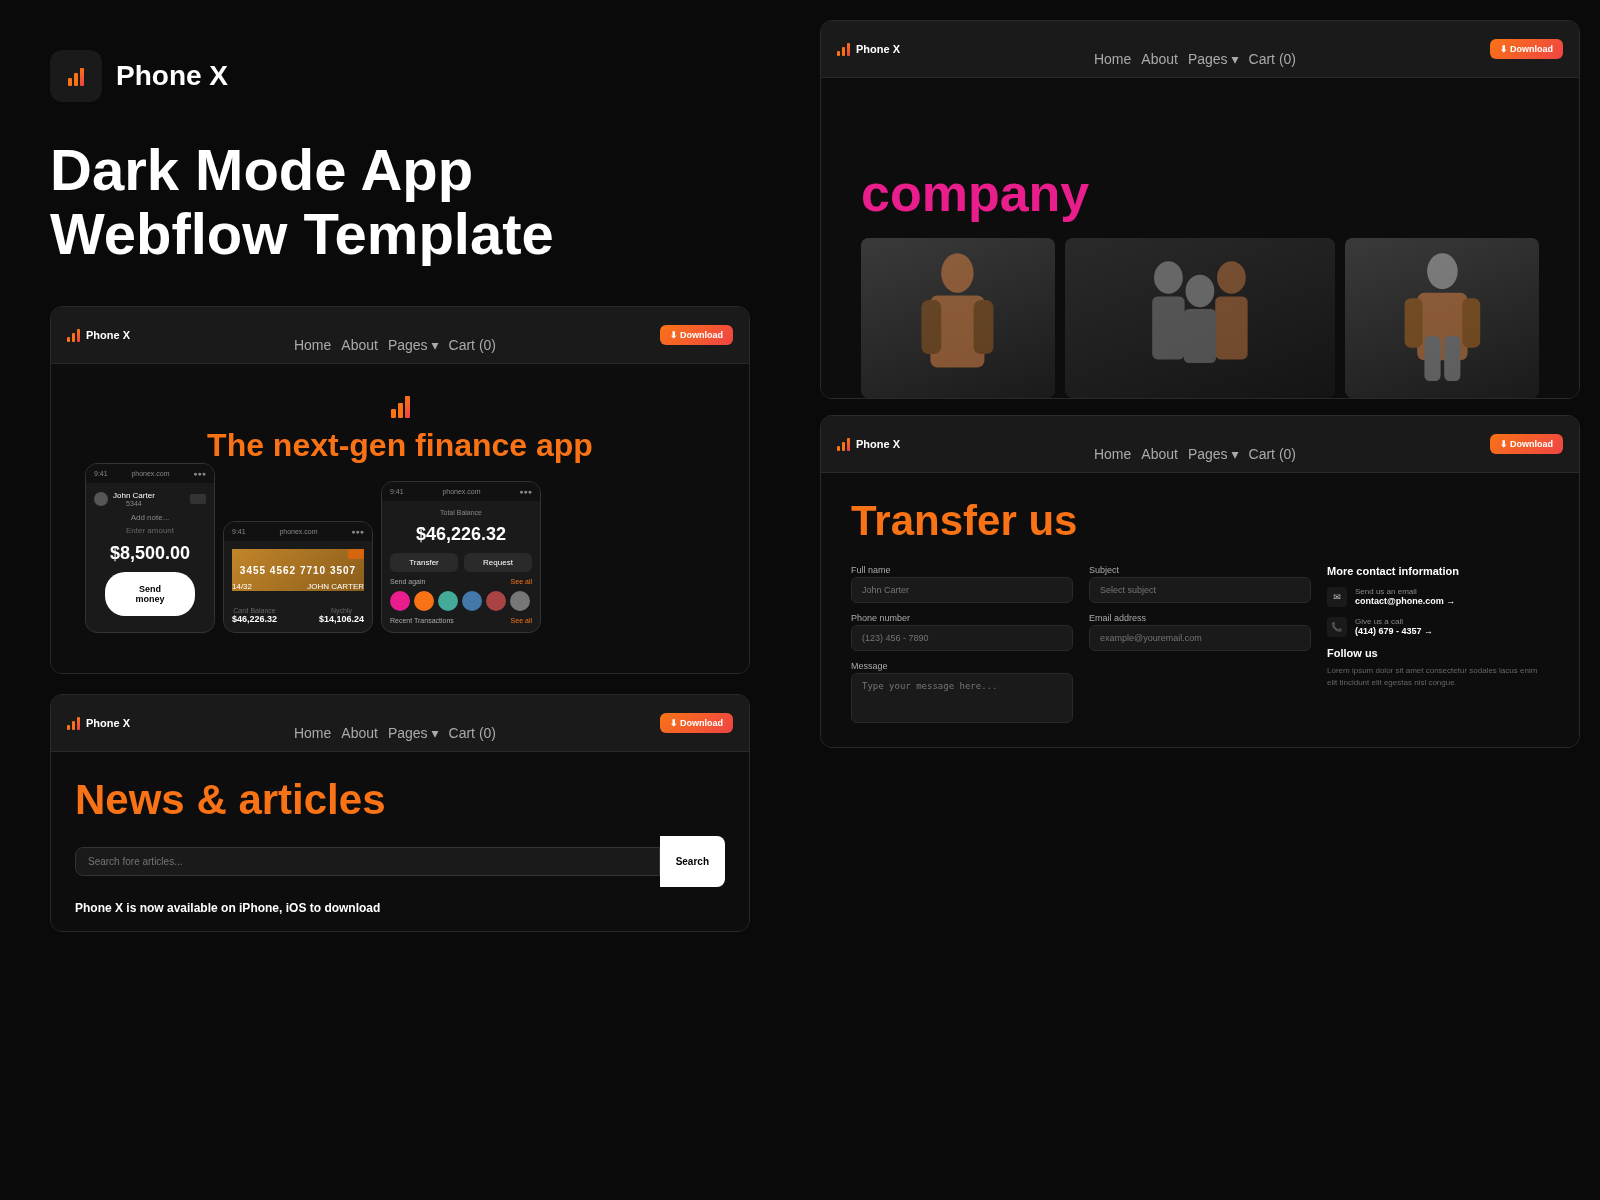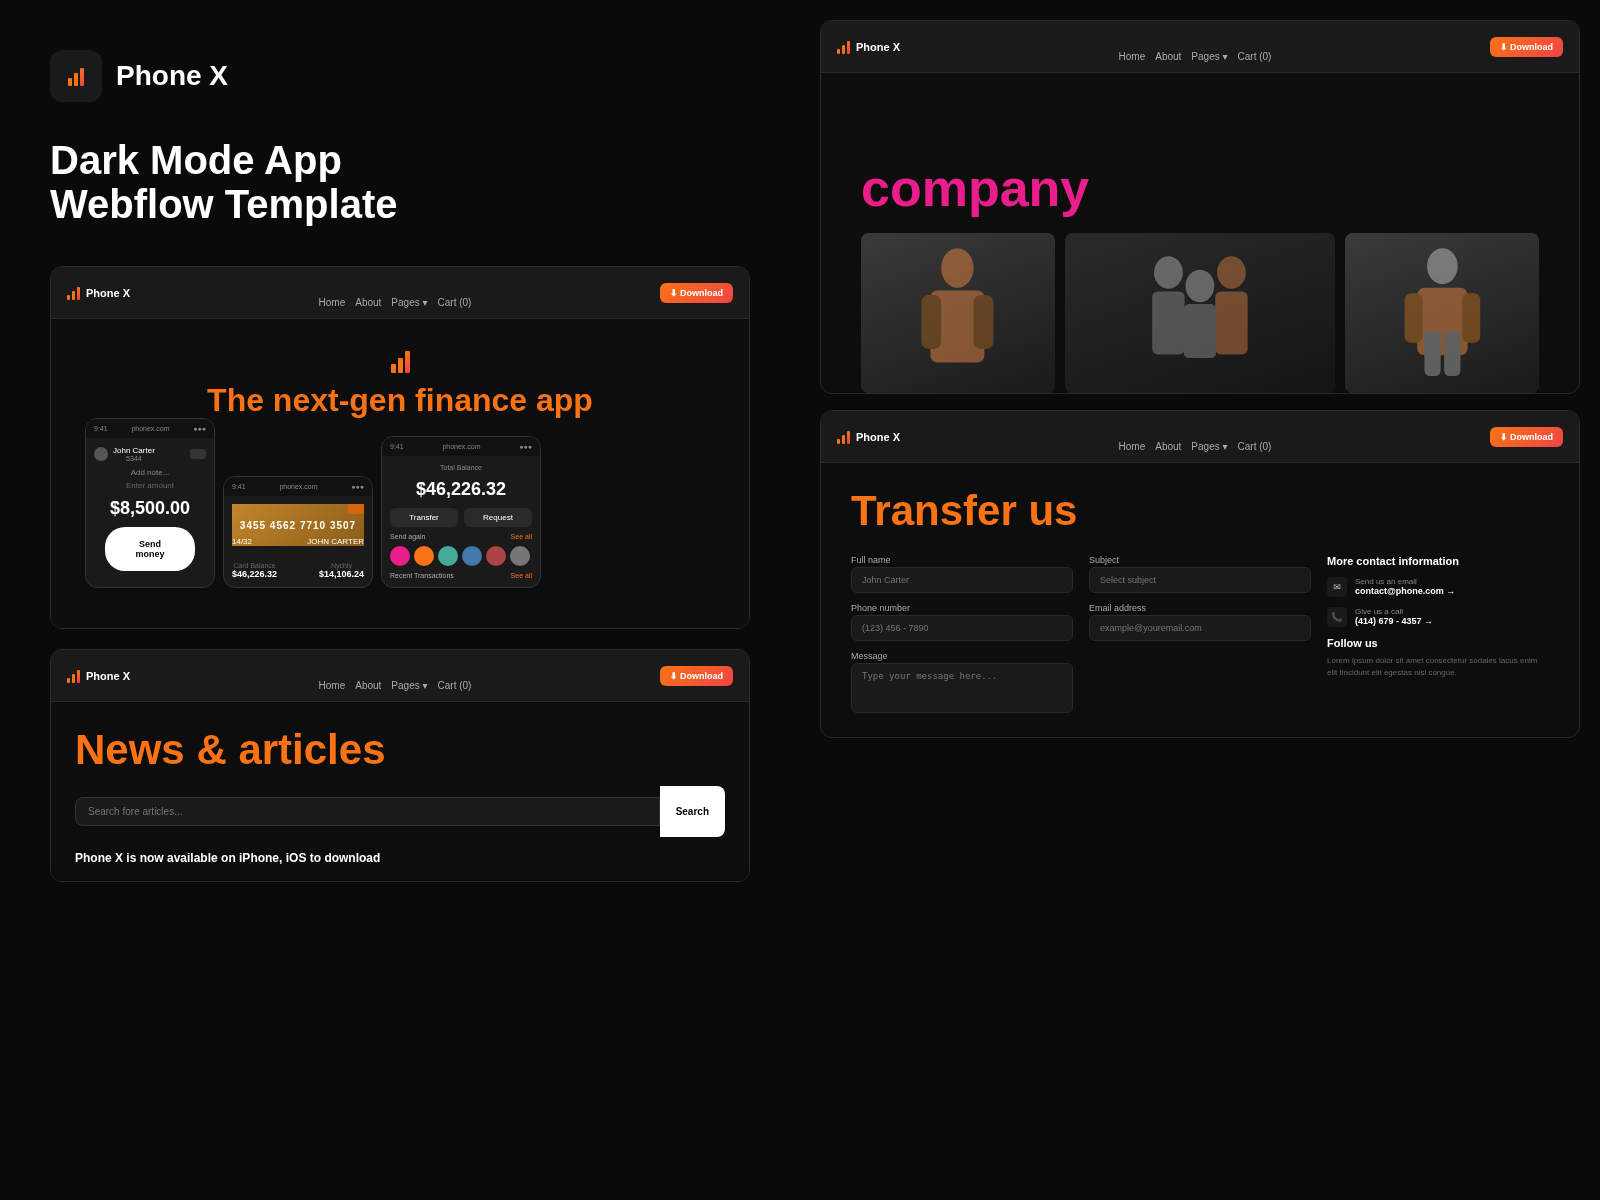--- a/index.html
+++ b/index.html
@@ -43,21 +43,21 @@
       justify-content: center;
     }
 
     .brand-name {
       font-size: 28px;
       font-weight: 700;
       color: #fff;
     }
 
     .hero-title {
-      font-size: 40px;
+      font-size: 58px;
       font-weight: 800;
       line-height: 1.1;
       color: #fff;
       margin-bottom: 40px;
     }
 
     
     .browser-mockup {
       background: #111;
       border-radius: 12px;
@@ -80,21 +80,21 @@
       display: flex;
       align-items: center;
       gap: 6px;
       font-size: 11px;
       font-weight: 700;
     }
 
     .nav-links {
       display: flex;
       gap: 10px;
-      font-size: 10px;
+      font-size: 14px;
       color: #aaa;
       margin-top: 20px;
     }
 
     .nav-btn {
       background: linear-gradient(135deg, #f97316, #ef4444);
       color: #fff;
       border: none;
       border-radius: 6px;
       padding: 5px 10px;

